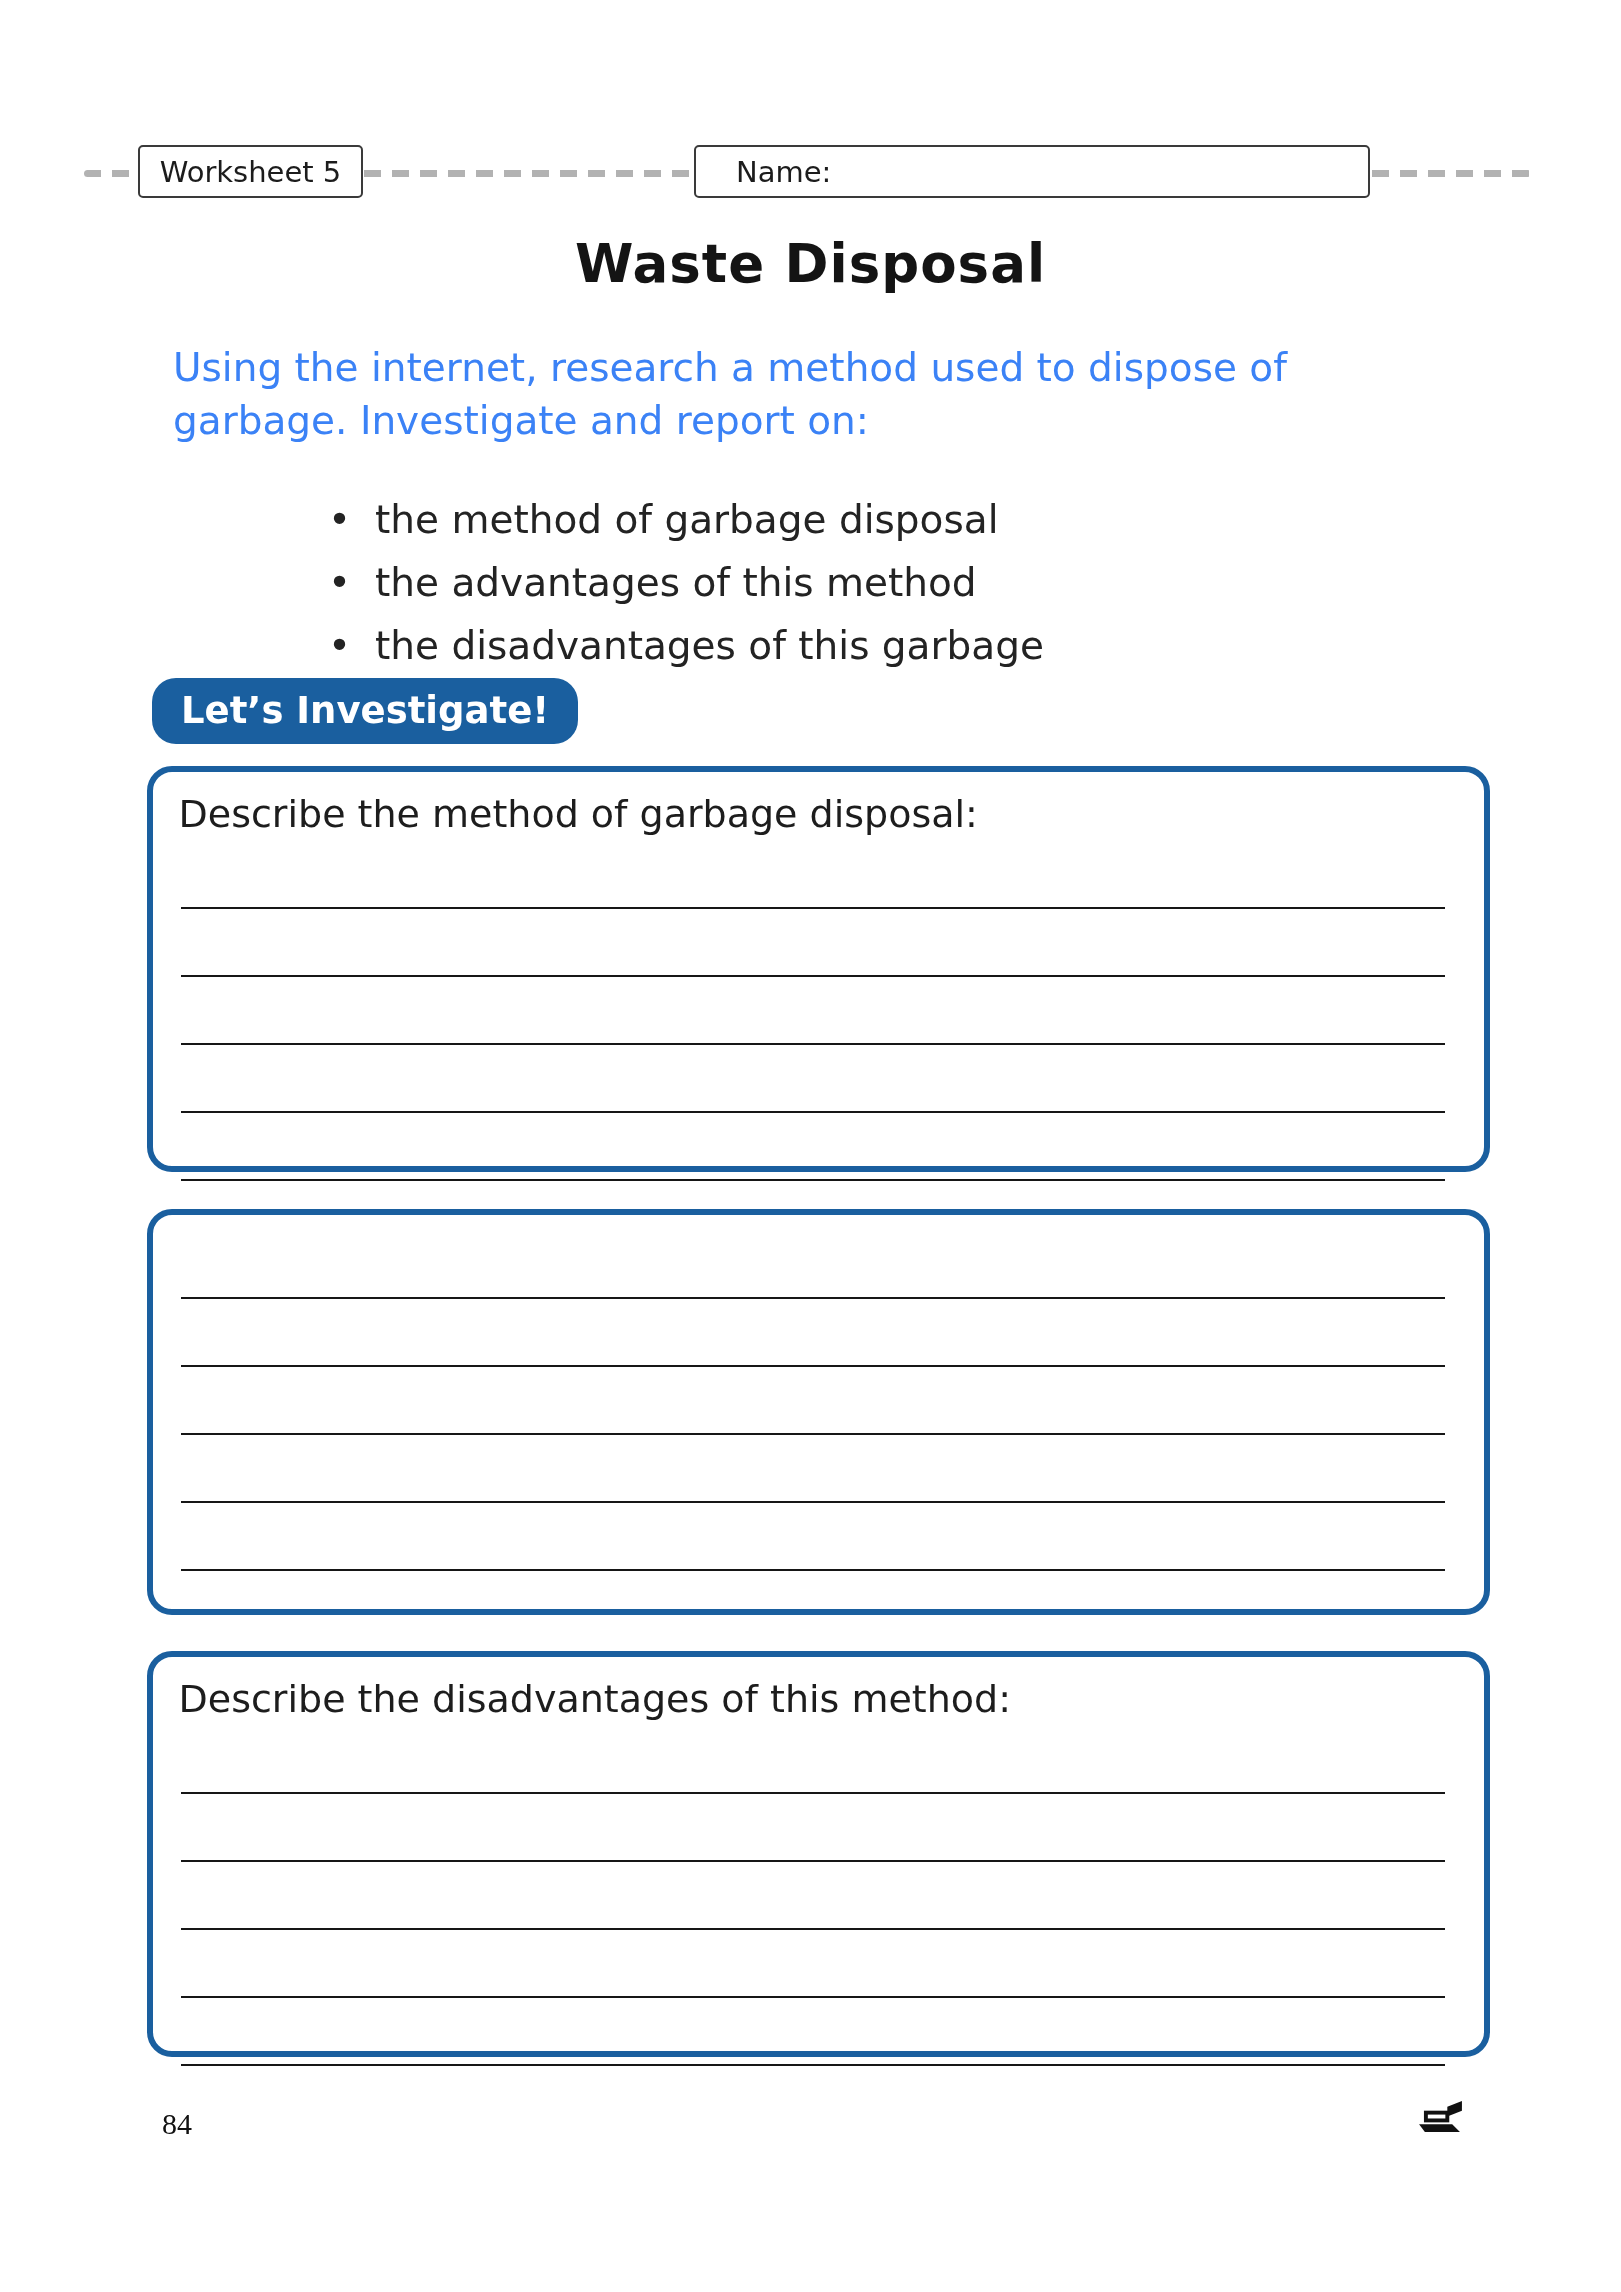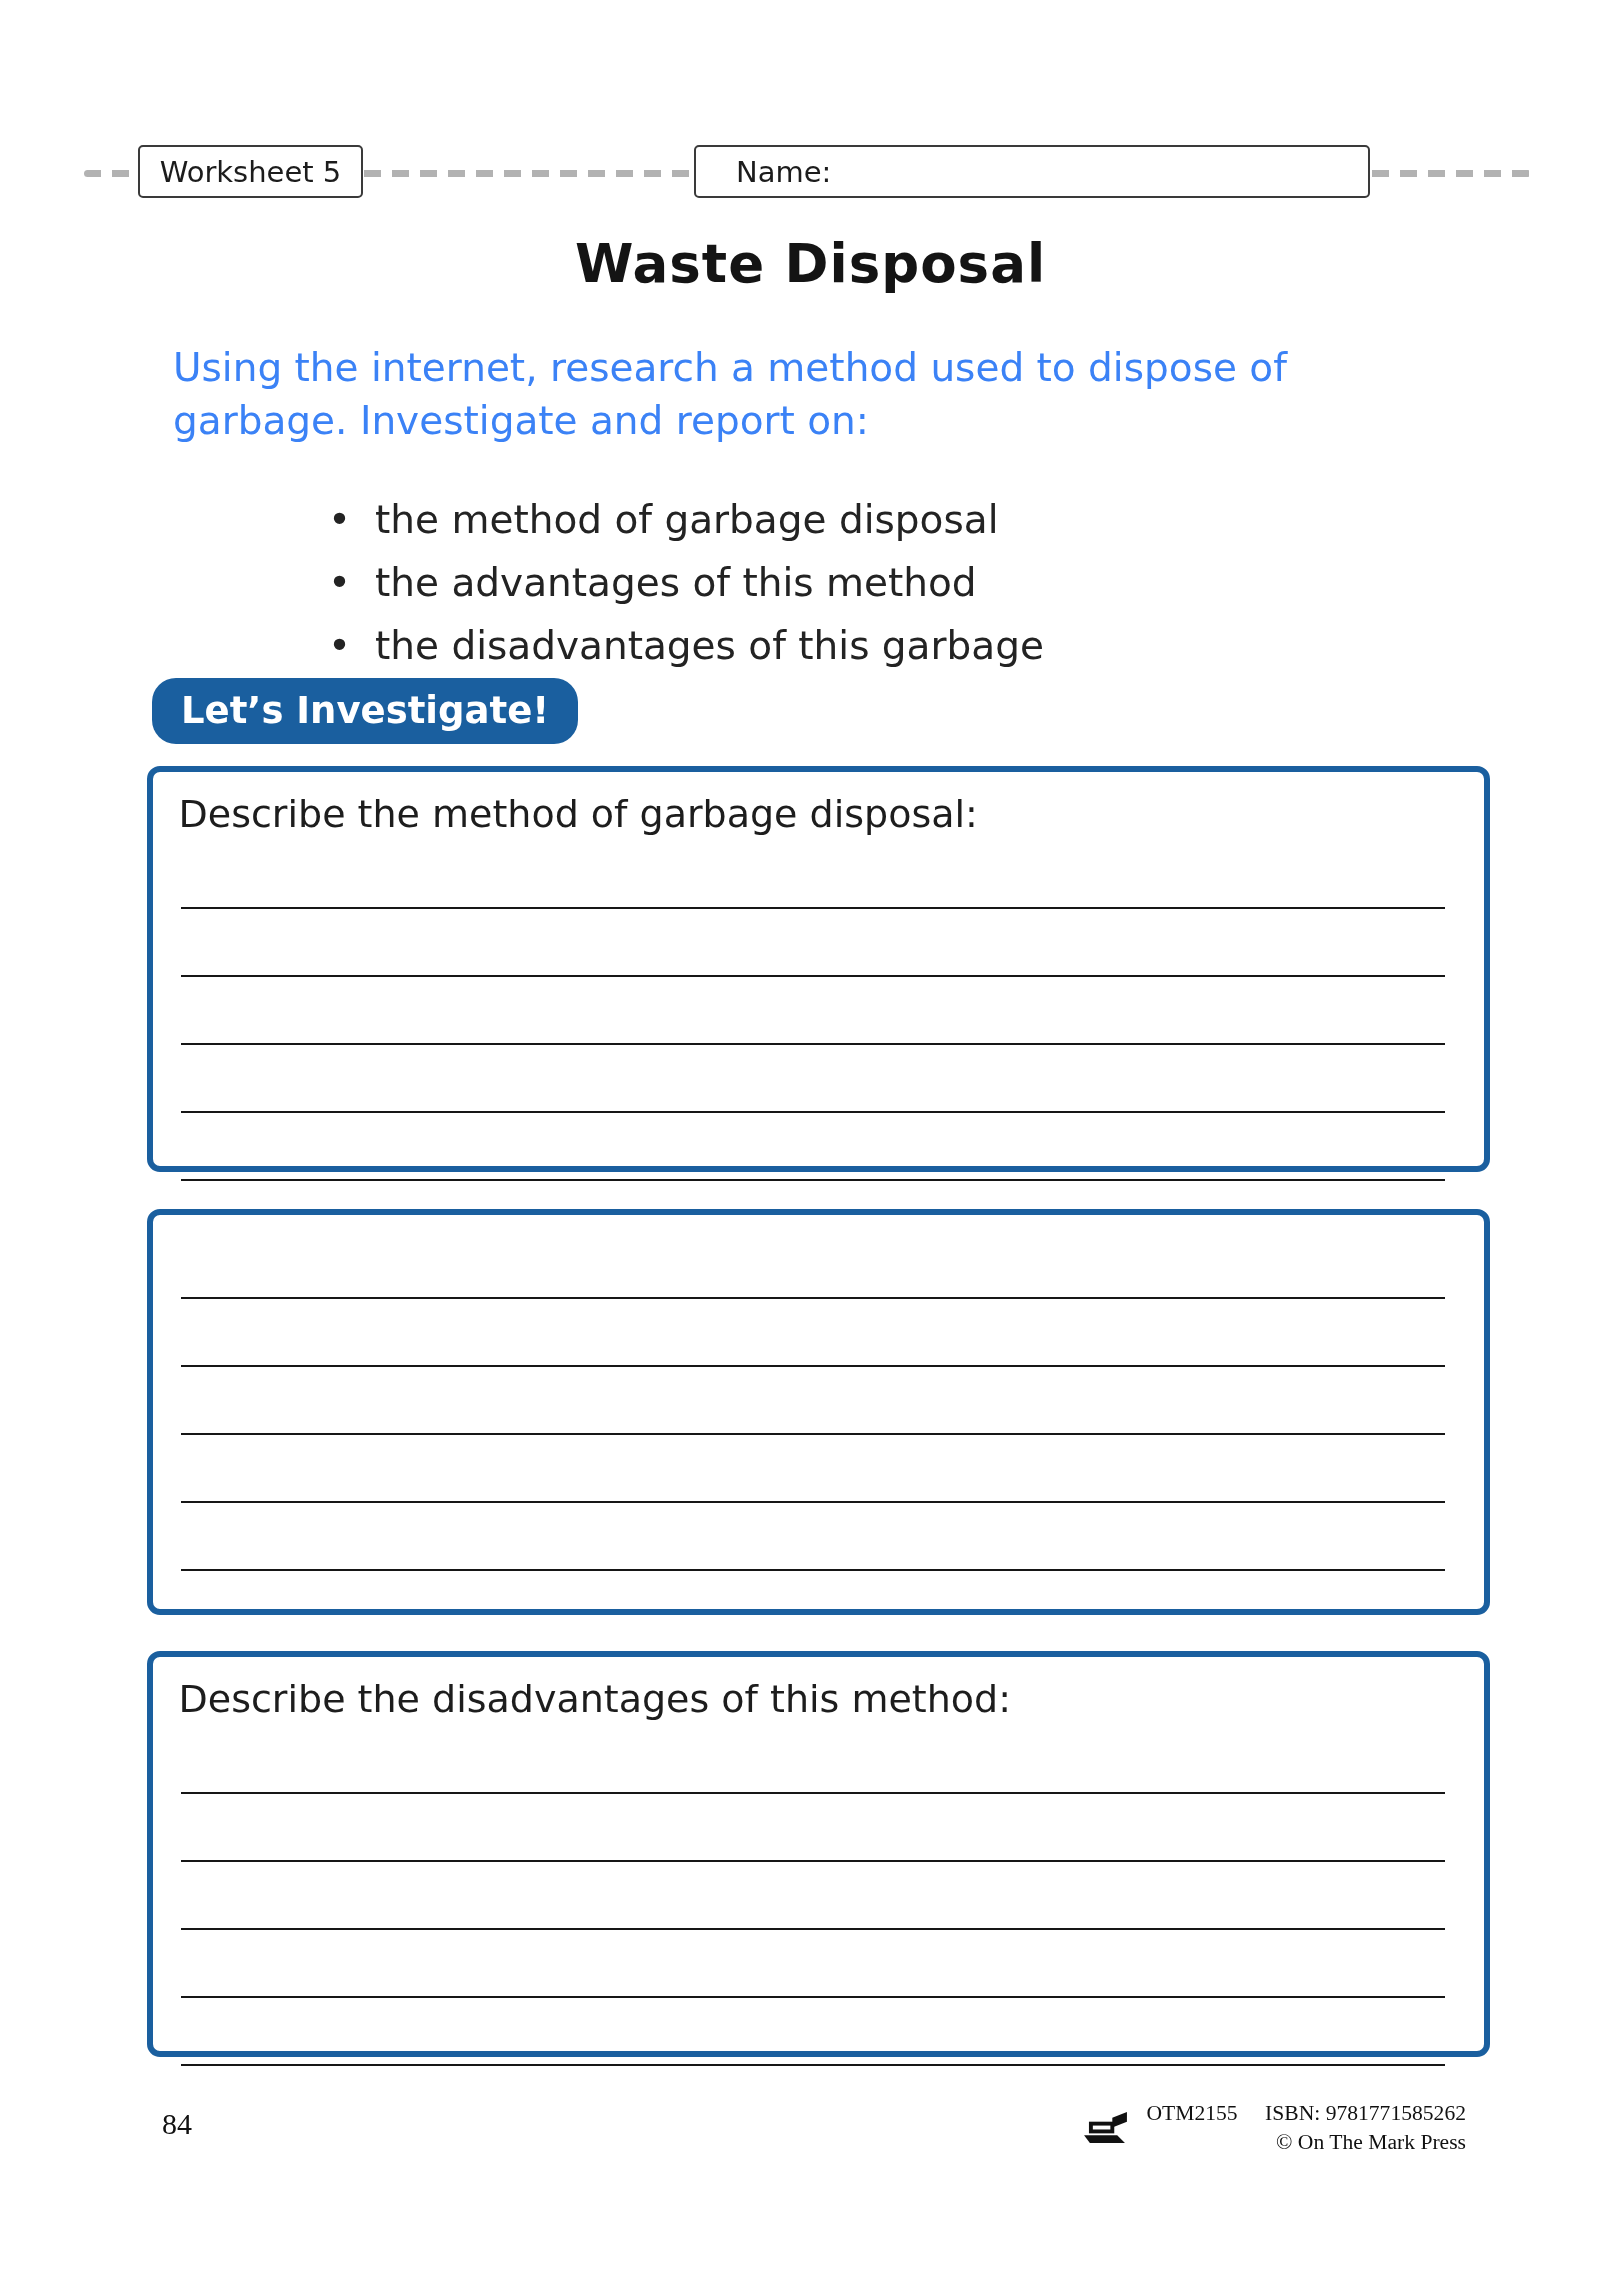--- a/index.html
+++ b/index.html
@@ -55,21 +55,21 @@
   .badge{
     position:absolute;left:152px;top:678px;
     background:#1a5f9f;color:#ffffff;
     font-size:37px;font-weight:700;
     padding:10.8px 29px 12.7px 29px;border-radius:24px;
   }
 
   
   .answer-box{
     position:absolute;left:147px;width:1343px;height:406px;
-    border:6.9px solid #1a5f9f;border-radius:13px;
+    border:6.9px solid #1a5f9f;border-radius:25px;
     box-sizing:border-box;background:#ffffff;
     padding:15.7px 33px 0 25.5px;
   }
   .answer-box .prompt{font-size:38px;color:#1d1d1d;line-height:53px;}
   .write-line{
     height:66px;border-bottom:2.9px solid #161616;
     margin:0 5.9px 0 2px;
   }
   .box-1{top:766px;}
   .box-2{top:1209px;}
@@ -157,23 +157,16 @@
 
   <div class="footer-page">84</div>
 
   <div class="footer-right">
     <svg class="footer-logo" viewBox="0 0 52 38" aria-hidden="true">
       <path d="M4 26 h34 l8 8 H10 z" fill="#111"></path>
       <rect x="9" y="12" width="26" height="12" fill="#111"></rect>
       <path d="M33 8 l15 -6 v10 l-15 6 z" fill="#111"></path>
       <rect x="13" y="16" width="18" height="4" fill="#fff"></rect>
     </svg>
-    <div class="footer-text">
-      <div class="row1">
-        <span>OTM2155</span>
-        <span>ISBN: 9781771585262</span>
-      </div>
-      <div class="row2">© On The Mark Press</div>
-    </div>
   </div>
 
 </div>
 
 
 </body></html>

